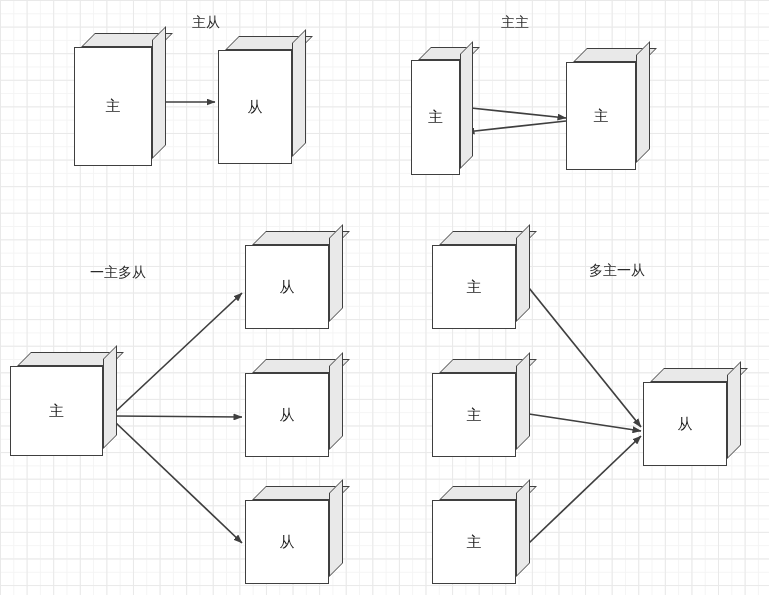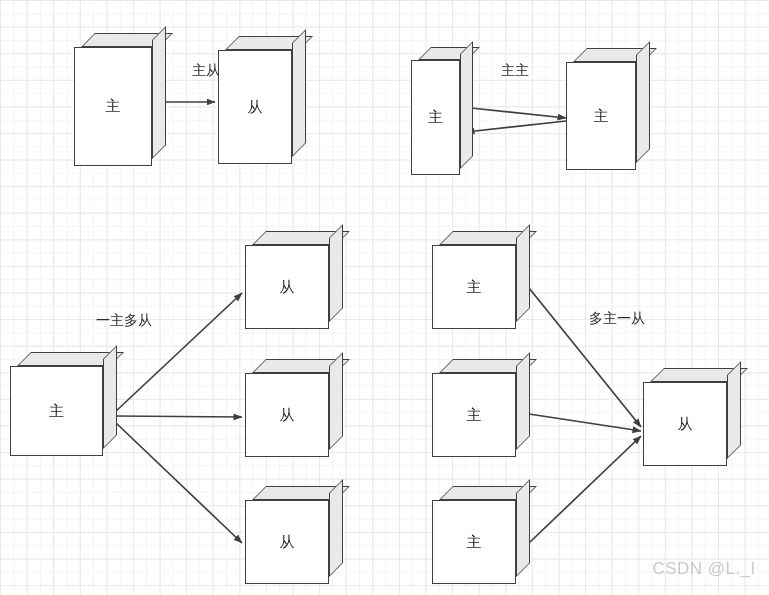--- a/index.html
+++ b/index.html
@@ -74,21 +74,20 @@
     user-select: none;
   }
   .group-title {
     position: absolute;
     font-size: 14px;
     color: #2b2b2b;
     white-space: nowrap;
     line-height: 1;
     font-family: Liberation Mono, monospace;
     user-select: none;
-    margin-top: 48px;
   }
   .watermark {
     position: absolute;
     right: 14px;
     bottom: 16px;
     font-size: 17px;
     color: #c9c9c9;
     letter-spacing: 0.5px;
     white-space: nowrap;
     font-family: "Liberation Sans", "DejaVu Sans", sans-serif;
@@ -201,18 +200,17 @@
         <div class="face-top" style="left: 7px; top: -14px; width: 84px; height: 14px; transform: skewX(-45deg); transform-origin: left bottom;"></div>
         <div class="face-side" style="left: 84px; top: -7px; width: 14px; height: 84px; transform: skewY(-45deg); transform-origin: left top;"></div>
         <div class="face-front">
           <span class="node-label">从</span>
         </div>
       </div>
     </div>
   <div id="titles-group">
       <div class="group-title" style="left: 192px; top: 16px;">主从</div>
       <div class="group-title" style="left: 501px; top: 16px;">主主</div>
-      <div class="group-title" style="left: 96px; top: 266px;">一主多从</div>
+      <div class="group-title" style="left: 90px; top: 266px;">一主多从</div>
       <div class="group-title" style="left: 589px; top: 264px;">多主一从</div>
     </div>
 
-  <div class="watermark">CSDN @L._l</div>
 </div>
 
 </body></html>

